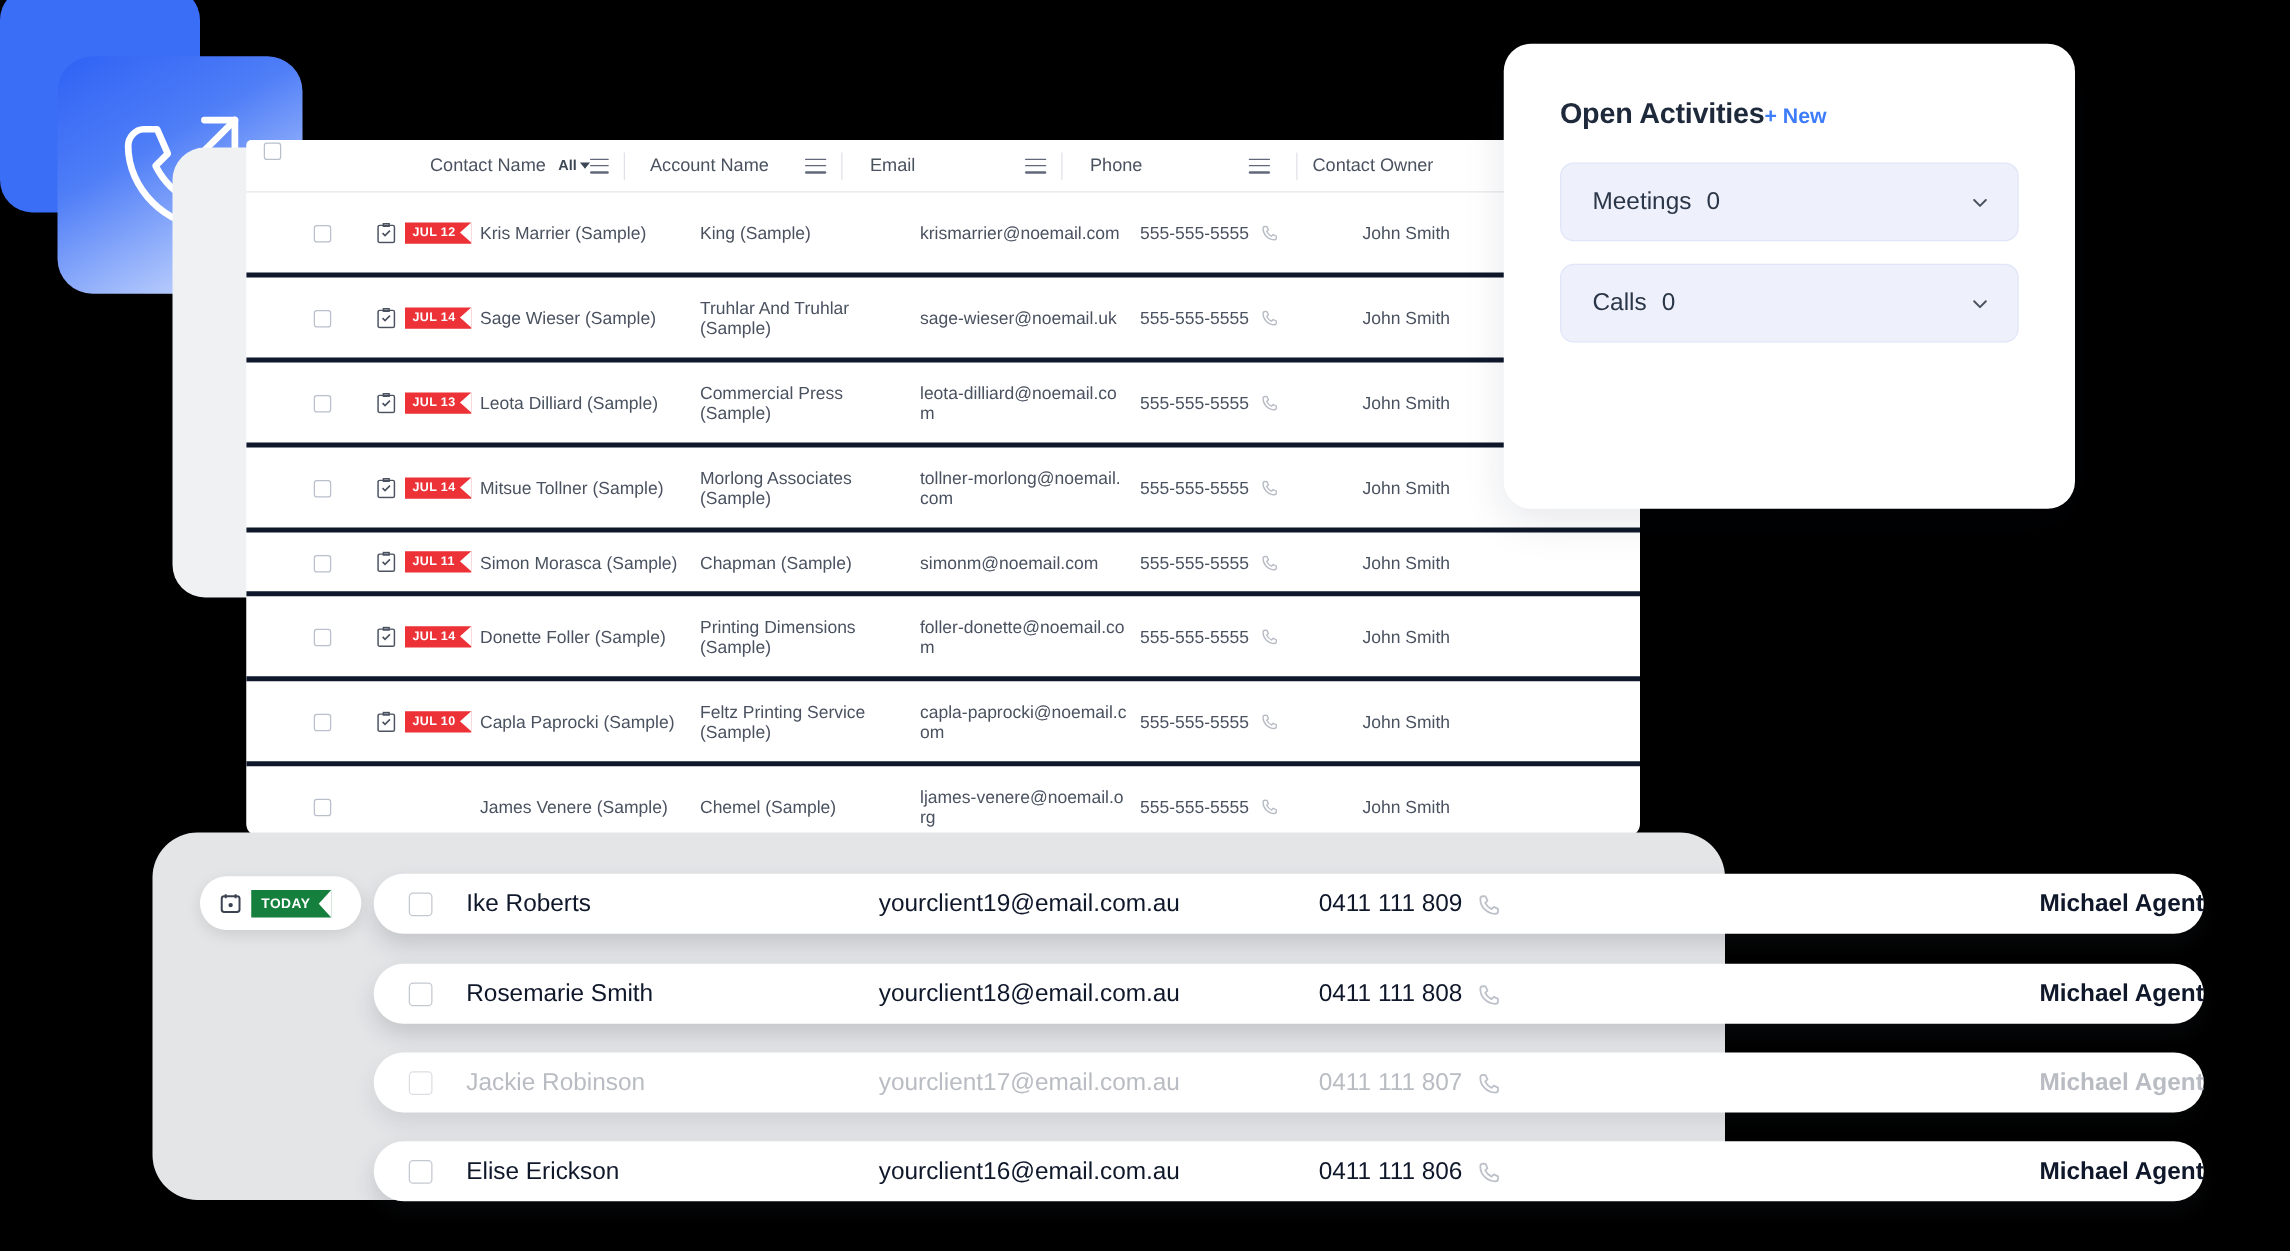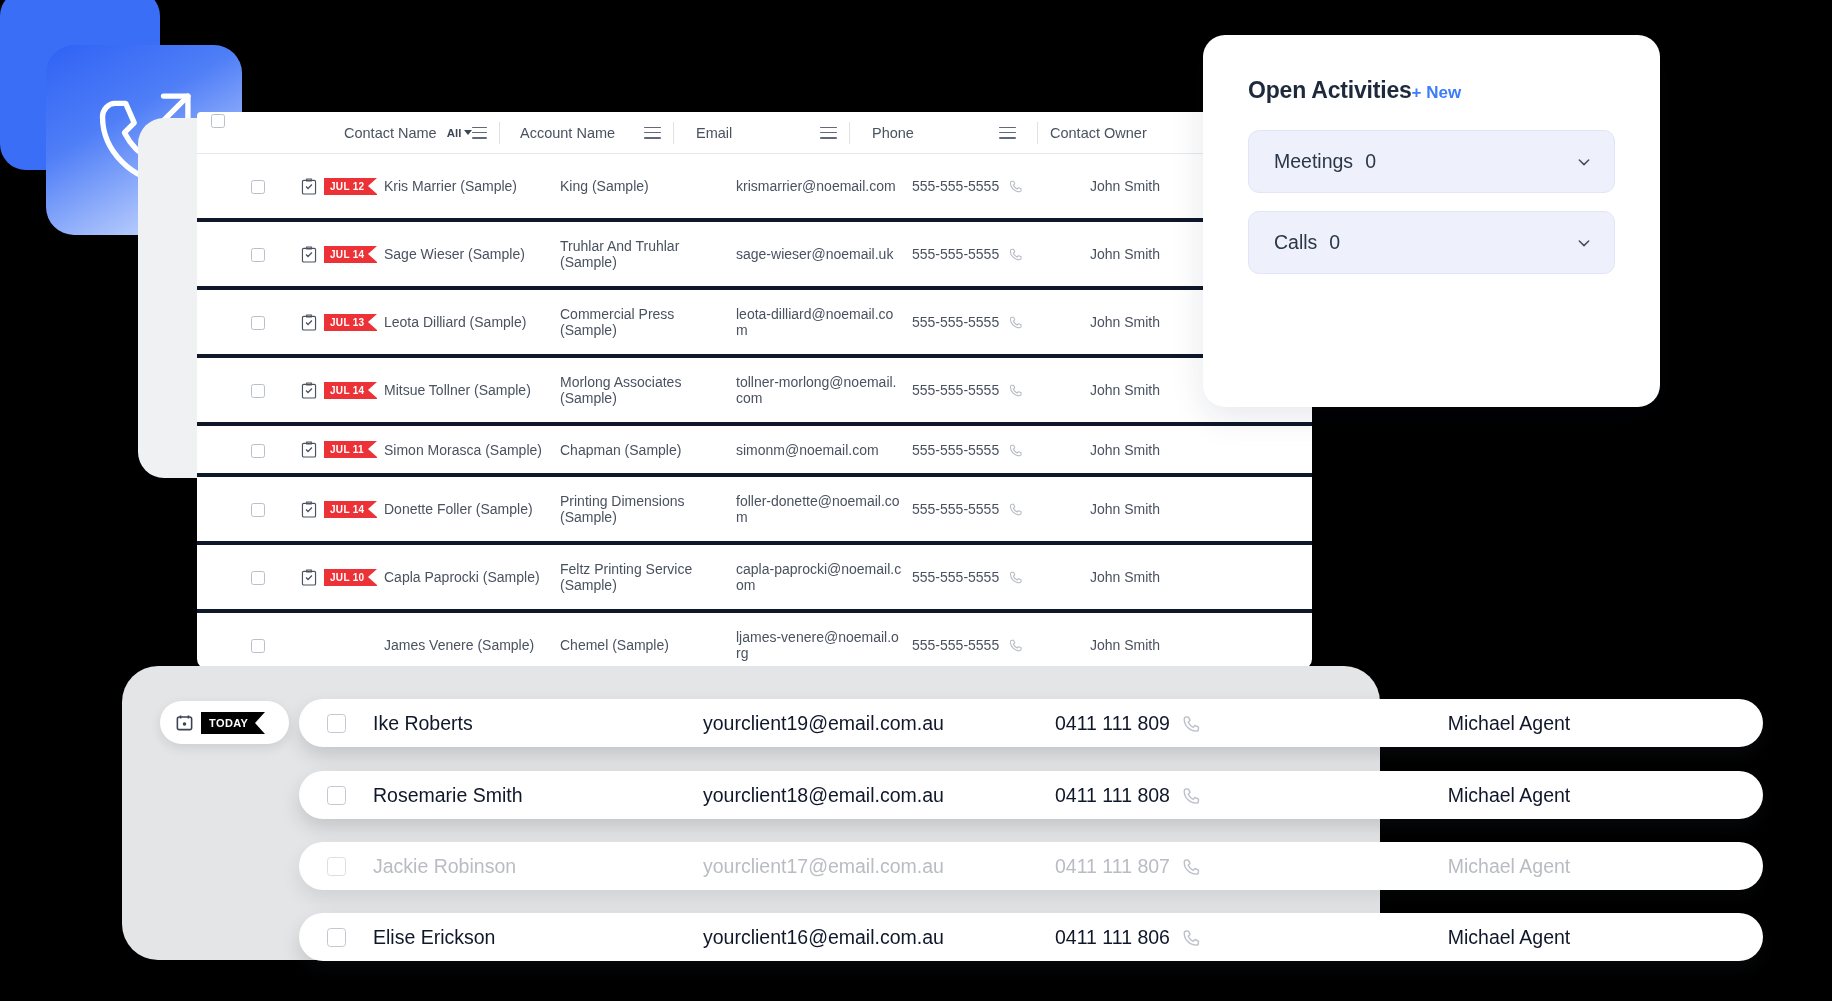--- a/index.html
+++ b/index.html
@@ -184,21 +184,21 @@
     background: #ffffff;
     border-radius: 22px;
     display:flex; align-items:center; gap:7px;
     padding-left: 15px;
     box-shadow: 0 4px 12px rgba(0,0,0,.10);
     z-index: 4;
   }
   .cal-ico { width:19px;height:19px;display:block;}
   .today-flag {
     position: relative;
-    background: #000000;
+    background: #15803d;
     color:#fff; font-size:11px; font-weight:bold; letter-spacing:.4px;
     height:22px; display:flex;align-items:center;
     padding: 0 17px 0 8px;
   }
   .today-flag::after{
     content:"";position:absolute;right:0;top:0;
     border-top:11px solid transparent;border-bottom:11px solid transparent;
     border-right:10px solid #ffffff;
   }
 
@@ -213,21 +213,21 @@
     box-shadow: 0 9px 18px rgba(40,45,60,.17);
   }
   .contact-row.faded { color: #b9bcc2; box-shadow: 0 9px 18px rgba(40,45,60,.10); }
   .contact-row .r-check { width: 74px; flex:0 0 74px; display:flex; justify-content:center;}
   .contact-row .r-check .cb { width:19px;height:19px;border-radius:3.5px;border-color:#c3c7d0;}
   .contact-row.faded .r-check .cb { border-color:#dcdee2;}
   .contact-row .r-name  { width: 330px; flex:0 0 330px; }
   .contact-row .r-email { width: 352px; flex:0 0 352px; }
   .contact-row .r-phone { width: 200px; flex:0 0 200px; display:flex;align-items:center;gap:11px;}
   .contact-row .r-phone .phone-ico { width:20px;height:20px;flex:0 0 20px;opacity:.5;}
-  .contact-row .r-owner { flex:1 1 auto; text-align:center; }
+  .contact-row .r-owner { flex:1 1 auto; text-align:right;font-weight:bold; }
 
   .row-1 { left: 299px; top: 699px; width: 1464px; }
   .row-2 { left: 299px; top: 771px; width: 1464px; }
   .row-3 { left: 299px; top: 842px; width: 1464px; }
   .row-4 { left: 299px; top: 913px; width: 1464px; }
 </style>
 </head>
 <body>
 
 <div id="stage">

